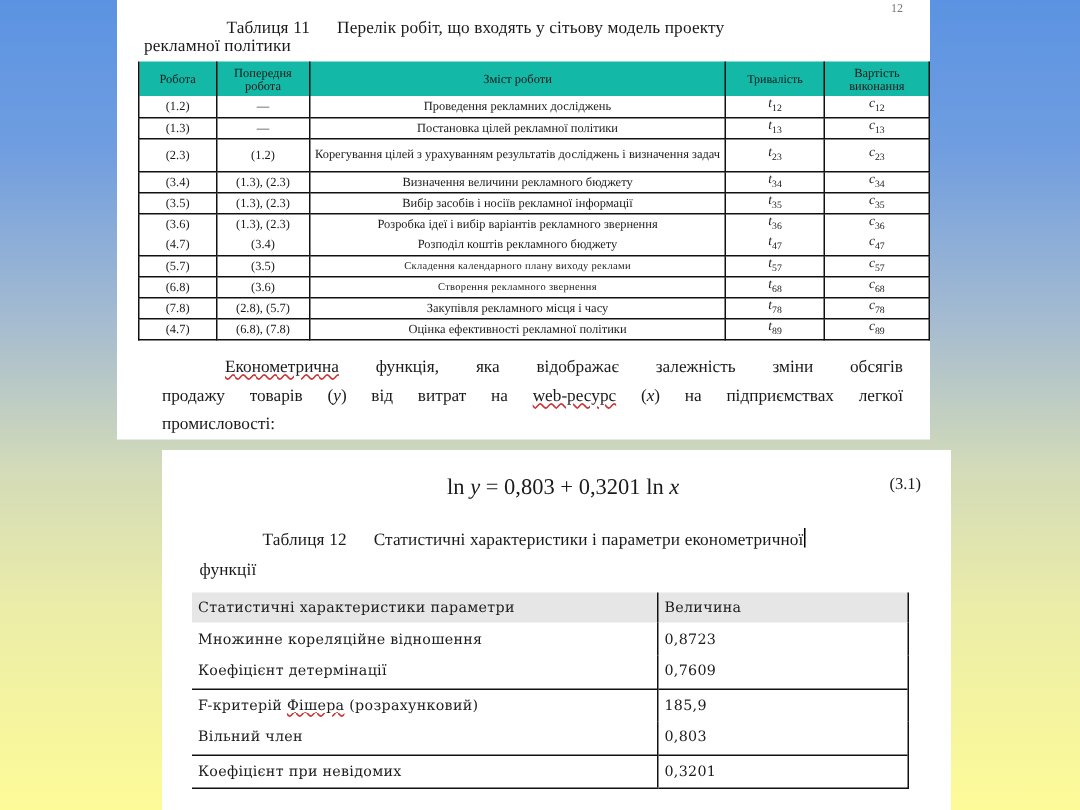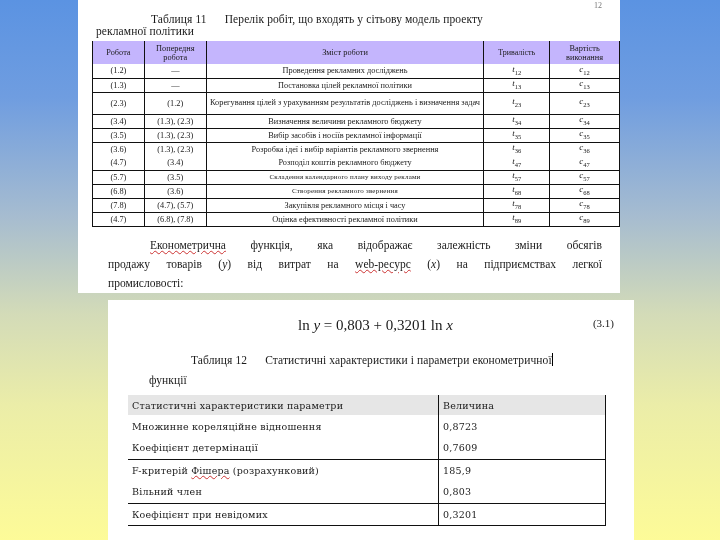--- a/index.html
+++ b/index.html
@@ -29,21 +29,21 @@
     .caption .indent { display: inline-block; width: 55px; }
     .caption .num { margin-right: 18px; }
 
     
     table.t11 {
       position: absolute; left: 14px; top: 41px; width: 528px;
       border-collapse: collapse;
       font-size: 8.3px; line-height: 9px;
     }
     table.t11 th {
-      background: #c4b5fd; font-weight: normal;
+      background: #14b8a6; font-weight: normal;
       padding: 1px 2px; height: 23px;
       border-left: 1.5px solid #111; border-right: 1.5px solid #111;
       text-align: center; vertical-align: middle;
     }
     table.t11 th.c-dur { font-size: 8px; }
     table.t11 td {
       text-align: center; vertical-align: middle;
       border-left: 1.5px solid #111; border-right: 1.5px solid #111;
       border-bottom: 1.5px solid #111;
       height: 14px; padding: 0 2px; white-space: nowrap;
@@ -71,21 +71,21 @@
 
     
     .formula {
       position: absolute; top: 17px; left: 190px;
       font-size: 15px;
     }
     .formula .it { font-style: italic; }
     .formula-num {
       position: absolute; top: 17px; right: 20px; font-size: 11px;
     }
-    #page2 .caption { top: 50px; left: 25px; right: 20px; font-size: 11.5px; line-height: 20px; margin-left: 16px; }
+    #page2 .caption { top: 50px; left: 25px; right: 20px; font-size: 11.5px; line-height: 20px; }
     #page2 .caption .indent { width: 42px; }
     .cursor { display: inline-block; width: 1px; height: 13px; background: #000; vertical-align: -2px; }
 
     table.t12 {
       position: absolute; left: 20px; top: 95px; width: 478px;
       border-collapse: collapse;
       font-family: "DejaVu Serif", serif;
       font-size: 9.5px; letter-spacing: 0.2px;
     }
     table.t12 th {
@@ -178,21 +178,21 @@
       </tr>
       <tr>
         <td>(6.8)</td>
         <td>(3.6)</td>
         <td class="small">Створення рекламного звернення</td>
         <td class="math"><span>t</span><sub>68</sub></td>
         <td class="math"><span>c</span><sub>68</sub></td>
       </tr>
       <tr>
         <td>(7.8)</td>
-        <td>(4.7), (5.7)</td>
+        <td>(2.8), (5.7)</td>
         <td>Закупівля рекламного місця і часу</td>
         <td class="math"><span>t</span><sub>78</sub></td>
         <td class="math"><span>c</span><sub>78</sub></td>
       </tr>
       <tr>
         <td>(4.7)</td>
         <td>(6.8), (7.8)</td>
         <td>Оцінка ефективності рекламної політики</td>
         <td class="math"><span>t</span><sub>89</sub></td>
         <td class="math"><span>c</span><sub>89</sub></td>

